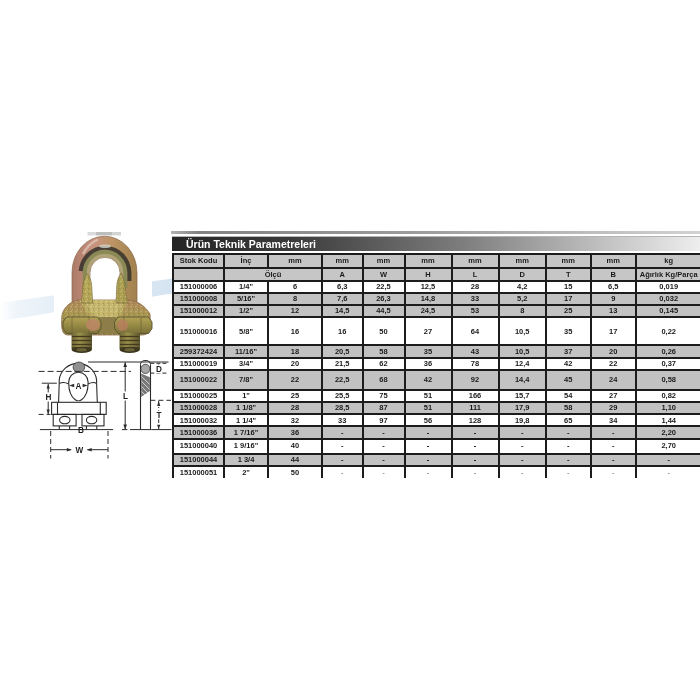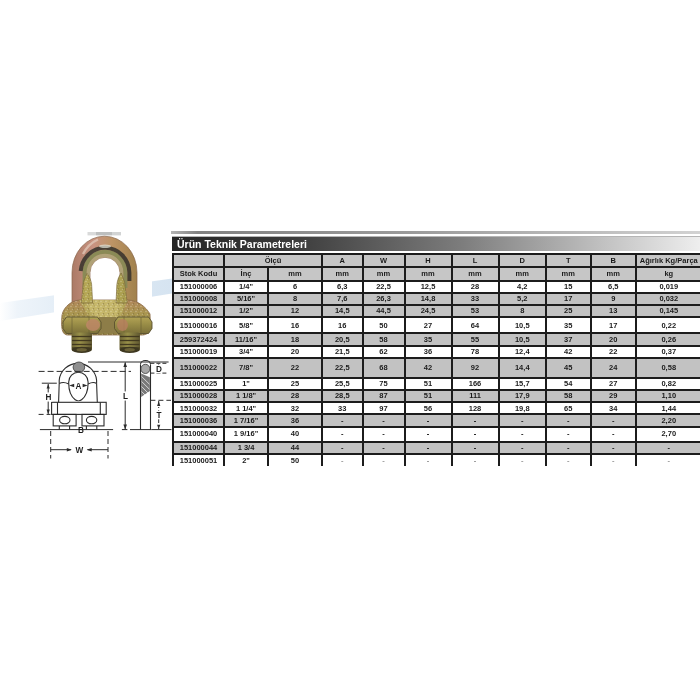--- a/index.html
+++ b/index.html
@@ -2,21 +2,21 @@
 <html><head>
 <meta charset="utf-8">
 <style>
 html,body{margin:0;padding:0;width:700px;height:700px;background:#fff;overflow:hidden}
 body{position:relative;font-family:"Liberation Sans",sans-serif}
 #strip{position:absolute;left:171px;top:231px;width:529px;height:3px;
   background:linear-gradient(to right,#b4b4b4 0%,#828282 5%,#9b9b9b 45%,#d2d2d2 100%)}
 #title{position:absolute;left:172px;top:236px;width:528px;height:15px;
   background:linear-gradient(to right,#252525 0%,#3a3a3a 22%,#7d7d7d 55%,#c2c2c2 82%,#eeeeee 100%);
   border-top:1px solid #b5b5b5;box-sizing:border-box;
-  color:#fff;font-size:10.5px;font-weight:bold;line-height:15px;padding-left:5px}
+  color:#fff;font-size:10.5px;font-weight:bold;line-height:15px;padding-left:14px}
 #tbl{position:absolute;left:172px;top:253px;width:528px;border-collapse:collapse;table-layout:fixed}
 #tbl td{border:2.5px solid #1c1c1c;padding:0;text-align:center;vertical-align:middle;
   font-size:7.5px;font-weight:bold;color:#1a1a1a;line-height:1;overflow:hidden}
 #tbl td.nr{border-right:none}
 #tbl tr.h td{background:#c6c6c6}
 #tbl tr.g td{background:#c2c2c2}
 #tbl tr.w td{background:#fff}
 #tbl td.lt{color:#9b9b9b}
 #tbl tr#lastrow td{border-bottom:none}
 </style>
@@ -239,44 +239,44 @@
       <col style="width:40.5px">
       <col style="width:42px">
       <col style="width:47px">
       <col style="width:47px">
       <col style="width:47.5px">
       <col style="width:44.5px">
       <col style="width:45.5px">
       <col style="width:64.5px">
 </colgroup>
 <tbody>
-      <tr class="h" style="height:12.7px">
+      <tr class="h" style="height:14px">
+        <td>Stok Kodu</td>
+        <td>İnç</td>
+        <td>mm</td>
+        <td>mm</td>
+        <td>mm</td>
+        <td>mm</td>
+        <td>mm</td>
+        <td>mm</td>
+        <td>mm</td>
+        <td>mm</td>
+        <td class="nr">kg</td>
+      </tr>
+<tr class="h" style="height:12.7px">
         <td></td>
         <td colspan="2">Ölçü</td>
         <td>A</td>
         <td>W</td>
         <td>H</td>
         <td>L</td>
         <td>D</td>
         <td>T</td>
         <td>B</td>
         <td class="nr">Ağırlık Kg/Parça</td>
-      </tr>
-<tr class="h" style="height:14px">
-        <td>Stok Kodu</td>
-        <td>İnç</td>
-        <td>mm</td>
-        <td>mm</td>
-        <td>mm</td>
-        <td>mm</td>
-        <td>mm</td>
-        <td>mm</td>
-        <td>mm</td>
-        <td>mm</td>
-        <td class="nr">kg</td>
       </tr>
 <tr class="w" style="height:12.23px">
         <td>151000006</td>
         <td>1/4"</td>
         <td>6</td>
         <td>6,3</td>
         <td>22,5</td>
         <td>12,5</td>
         <td>28</td>
         <td>4,2</td>
@@ -303,41 +303,41 @@
         <td>12</td>
         <td>14,5</td>
         <td>44,5</td>
         <td>24,5</td>
         <td>53</td>
         <td>8</td>
         <td>25</td>
         <td>13</td>
         <td class="nr">0,145</td>
       </tr>
-<tr class="w" style="height:16px">
+<tr class="w" style="height:28px">
         <td>151000016</td>
         <td>5/8"</td>
         <td>16</td>
         <td>16</td>
         <td>50</td>
         <td>27</td>
         <td>64</td>
         <td>10,5</td>
         <td>35</td>
         <td>17</td>
         <td class="nr">0,22</td>
       </tr>
 <tr class="g" style="height:12.23px">
         <td>259372424</td>
         <td>11/16"</td>
         <td>18</td>
         <td>20,5</td>
         <td>58</td>
         <td>35</td>
-        <td>55</td>
+        <td>43</td>
         <td>10,5</td>
         <td>37</td>
         <td>20</td>
         <td class="nr">0,26</td>
       </tr>
 <tr class="w" style="height:12.23px">
         <td>151000019</td>
         <td>3/4"</td>
         <td>20</td>
         <td>21,5</td>

